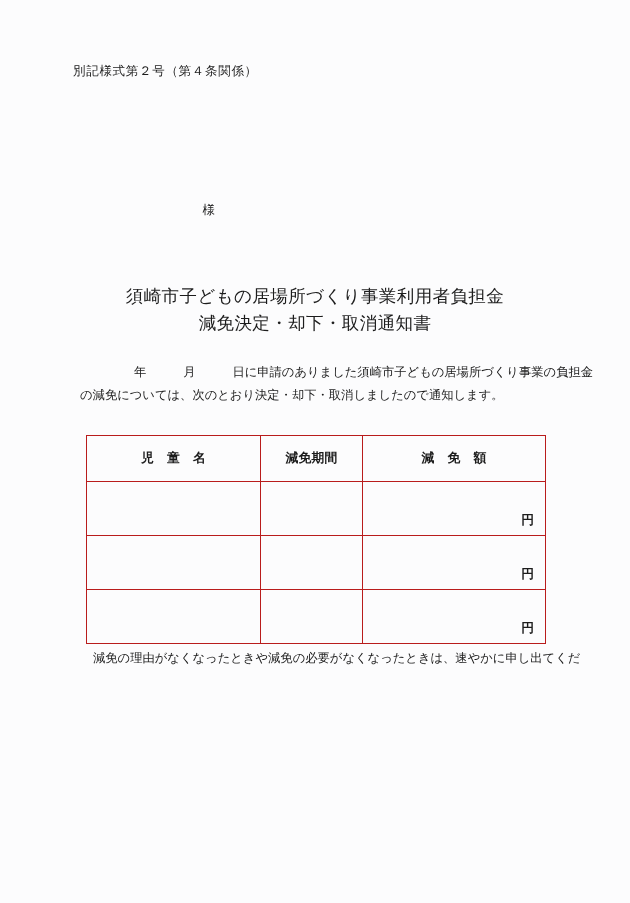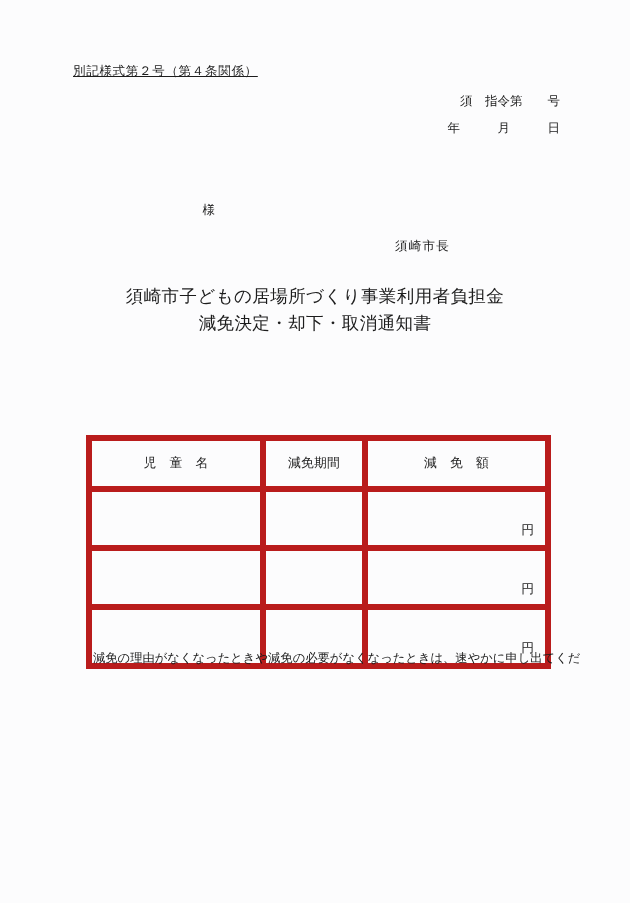--- a/index.html
+++ b/index.html
@@ -24,21 +24,20 @@
   }
 
   
   .form-number {
     position: absolute;
     left: 73px;
     top: 63px;
     font-size: 12.5px;
     letter-spacing: 0.7px;
     white-space: pre;
-    text-decoration: underline;
   }
 
   
   .doc-meta {
     position: absolute;
     left: 360px;
     top: 88px;
     width: 200px;
     text-align: right;
     padding-right: 18px;
@@ -116,22 +115,22 @@
     width: 459px;
     border-collapse: collapse;
     table-layout: fixed;
   }
   .reduction-table col.c-name  { width: 174px; }
   .reduction-table col.c-term  { width: 102px; }
   .reduction-table col.c-amt   { width: 183px; }
 
   .reduction-table th,
   .reduction-table td {
-    border: 6px solid #b91c1c;
-    font-weight: normal;
+    border: 1px solid #b91c1c;
+    font-weight: bold;
     font-size: 12.8px;
     padding: 0;
     vertical-align: middle;
   }
   .reduction-table thead th {
     height: 45px;
     text-align: center;
     letter-spacing: 0.2px;
   }
 
@@ -164,36 +163,35 @@
     width: 13px;
   }
 </style>
 </head>
 <body>
 
 <div class="page">
 
   <div class="form-number">別記様式第２号（第４条関係）</div>
 
-  <div class="doc-meta">
-    <div>須　指令第　　号</div>
-    <div>年　　　月　　　日</div>
-  </div>
 
   <div class="addressee">
     <span class="blank-rule"></span><span>様</span>
   </div>
 
-  <div class="issuer">須崎市長</div>
 
   <div class="doc-title">
     <span class="line">須崎市子どもの居場所づくり事業利用者負担金</span>
     <span class="line">減免決定・却下・取消通知書</span>
   </div>
 
+  <div class="body-para">
+    <span class="p-line"><span class="lead-indent"></span><span>年　　　月　　　日に申請のありました須崎市子どもの居場所づくり事業の負担金</span></span>
+    <span class="p-line">の減免については、次のとおり決定・却下・取消しましたので通知します。</span>
+  </div>
 
   <table class="reduction-table">
     <colgroup>
       <col class="c-name">
       <col class="c-term">
       <col class="c-amt">
     </colgroup>
     <thead>
       <tr>
         <th>児　童　名</th>

